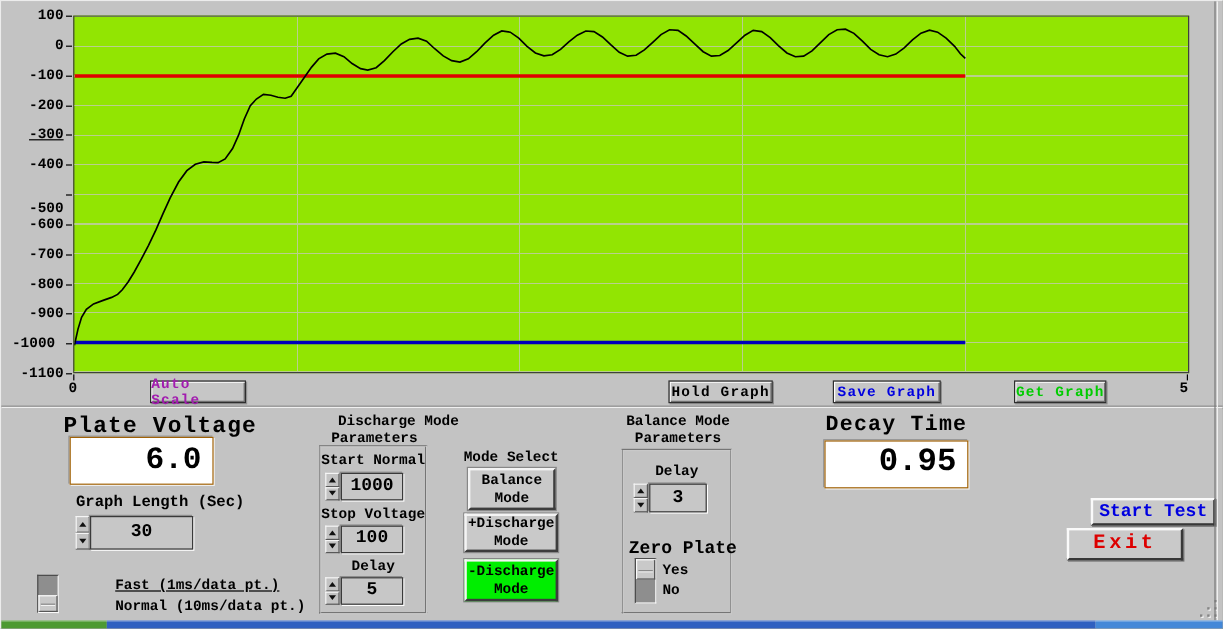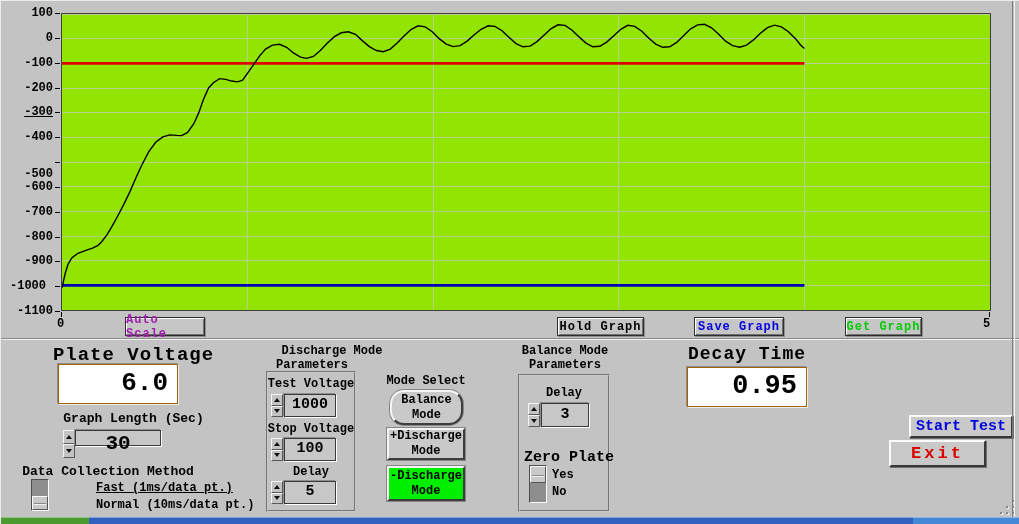--- a/index.html
+++ b/index.html
@@ -158,32 +158,31 @@
     <div class="white-display" style="left:57px;top:23px;width:120px;height:40px;font-size:26px;line-height:37px;padding-right:9px;">6.0</div>
     <div class="lbl c" style="left:40px;top:70px;width:185px;font-size:13px;">Graph Length (Sec)</div>
     <div class="spin" style="left:62px;top:89px;height:28px;">
       <div class="spinb">
           <i class="tup"></i>
         </div>
       <div class="spinb">
           <i class="tdn"></i>
         </div>
     </div>
-    <div class="numfield" style="left:74px;top:89px;width:86px;height:16px;font-size:21px;line-height:25px;">30</div>
-    <div class="lbl c" style="left:0px;top:123px;width:214px;font-size:13px;">Data Collection Method</div>
+    <div class="numfield" style="left:74px;top:89px;width:86px;height:28px;font-size:15px;line-height:25px;">30</div>
     <div class="vswitch sel-bottom" id="dc-switch" style="left:30px;top:138px;width:18px;height:32px;">
       <div class="handle"></div>
     </div>
     <div class="lbl" style="left:95px;top:140px;font-size:12px;text-decoration:underline;">Fast (1ms/data pt.)</div>
     <div class="lbl" style="left:95px;top:157px;font-size:12px;">Normal (10ms/data pt.)</div>
 
     <div class="lbl c" style="left:242px;top:3px;width:112px;font-size:12px;margin-left:33px;">Discharge Mode</div>
     <div class="lbl c" style="left:255px;top:17px;width:112px;font-size:12px;">Parameters</div>
     <div class="groupbox" style="left:265px;top:30px;width:90px;height:141px;"></div>
-    <div class="lbl c" style="left:266px;top:36px;width:88px;font-size:12px;">Test Voltage</div>
+    <div class="lbl c" style="left:266px;top:36px;width:88px;font-size:12px;">Start Normal</div>
     <div class="spin" style="left:270px;top:53px;height:23px;">
       <div class="spinb">
           <i class="tup"></i>
         </div>
       <div class="spinb">
           <i class="tdn"></i>
         </div>
     </div>
     <div class="numfield" style="left:283px;top:53px;width:52px;height:23px;font-size:15px;line-height:20px;">1000</div>
     <div class="lbl c" style="left:266px;top:81px;width:88px;font-size:12px;">Stop Voltage</div>
@@ -201,21 +200,21 @@
       <div class="spinb">
           <i class="tup"></i>
         </div>
       <div class="spinb">
           <i class="tdn"></i>
         </div>
     </div>
     <div class="numfield" style="left:283px;top:140px;width:52px;height:23px;font-size:15px;line-height:20px;">5</div>
 
     <div class="lbl c" style="left:383px;top:33px;width:84px;font-size:12px;">Mode Select</div>
-    <div class="modebtn" style="left:389px;top:49px;width:73px;height:35px;border-radius:14px;">
+    <div class="modebtn" style="left:389px;top:49px;width:73px;height:35px;">
       <span>Balance</span>
       <span>Mode</span>
     </div>
     <div class="modebtn" style="left:386px;top:87px;width:78px;height:32px;">
       <span>+Discharge</span>
       <span>Mode</span>
     </div>
     <div class="modebtn" style="left: 386px; top: 125px; width: 78px; height: 35px; background: rgb(0, 238, 0);">
       <span>-Discharge</span>
       <span>Mode</span>

